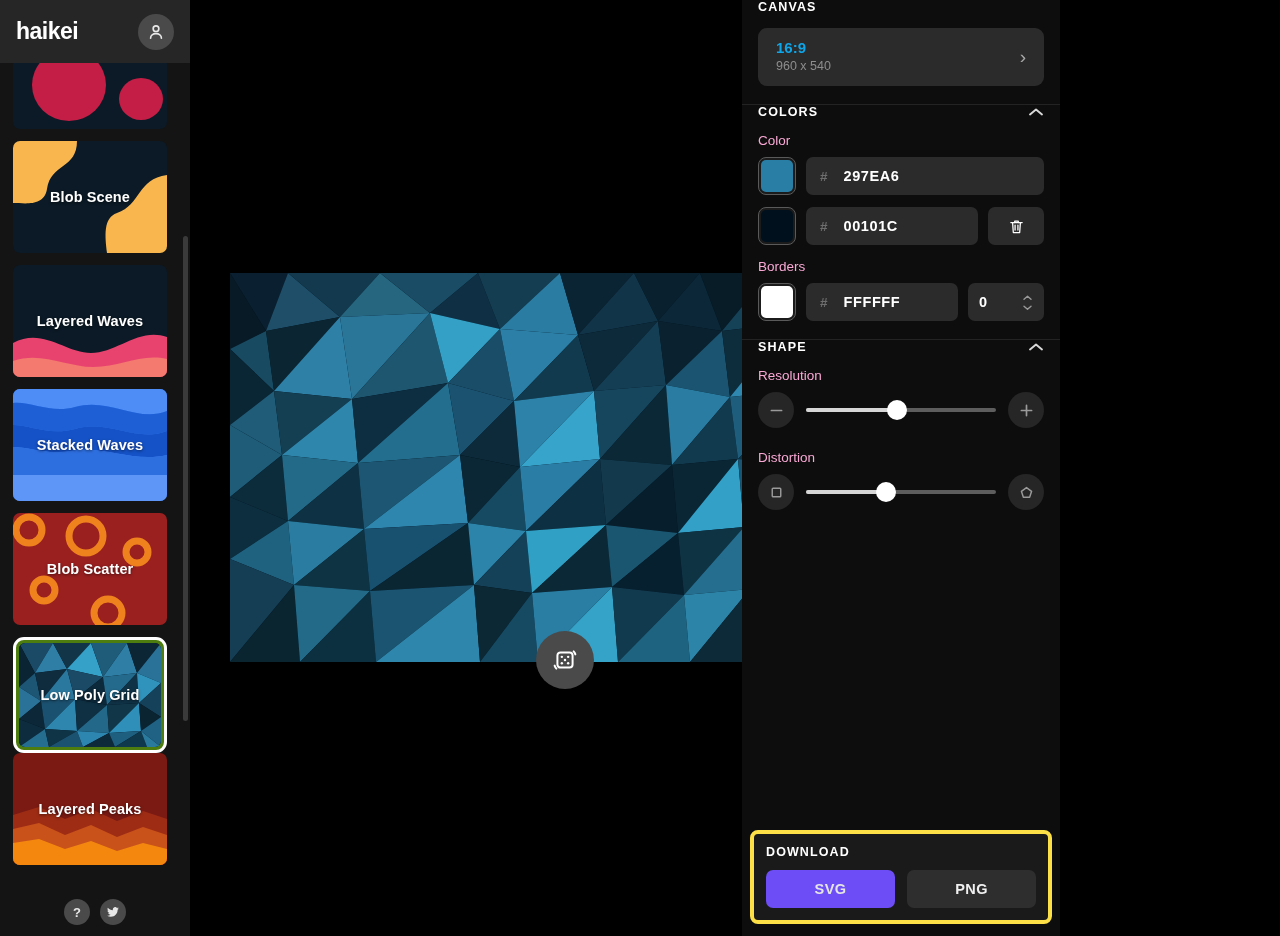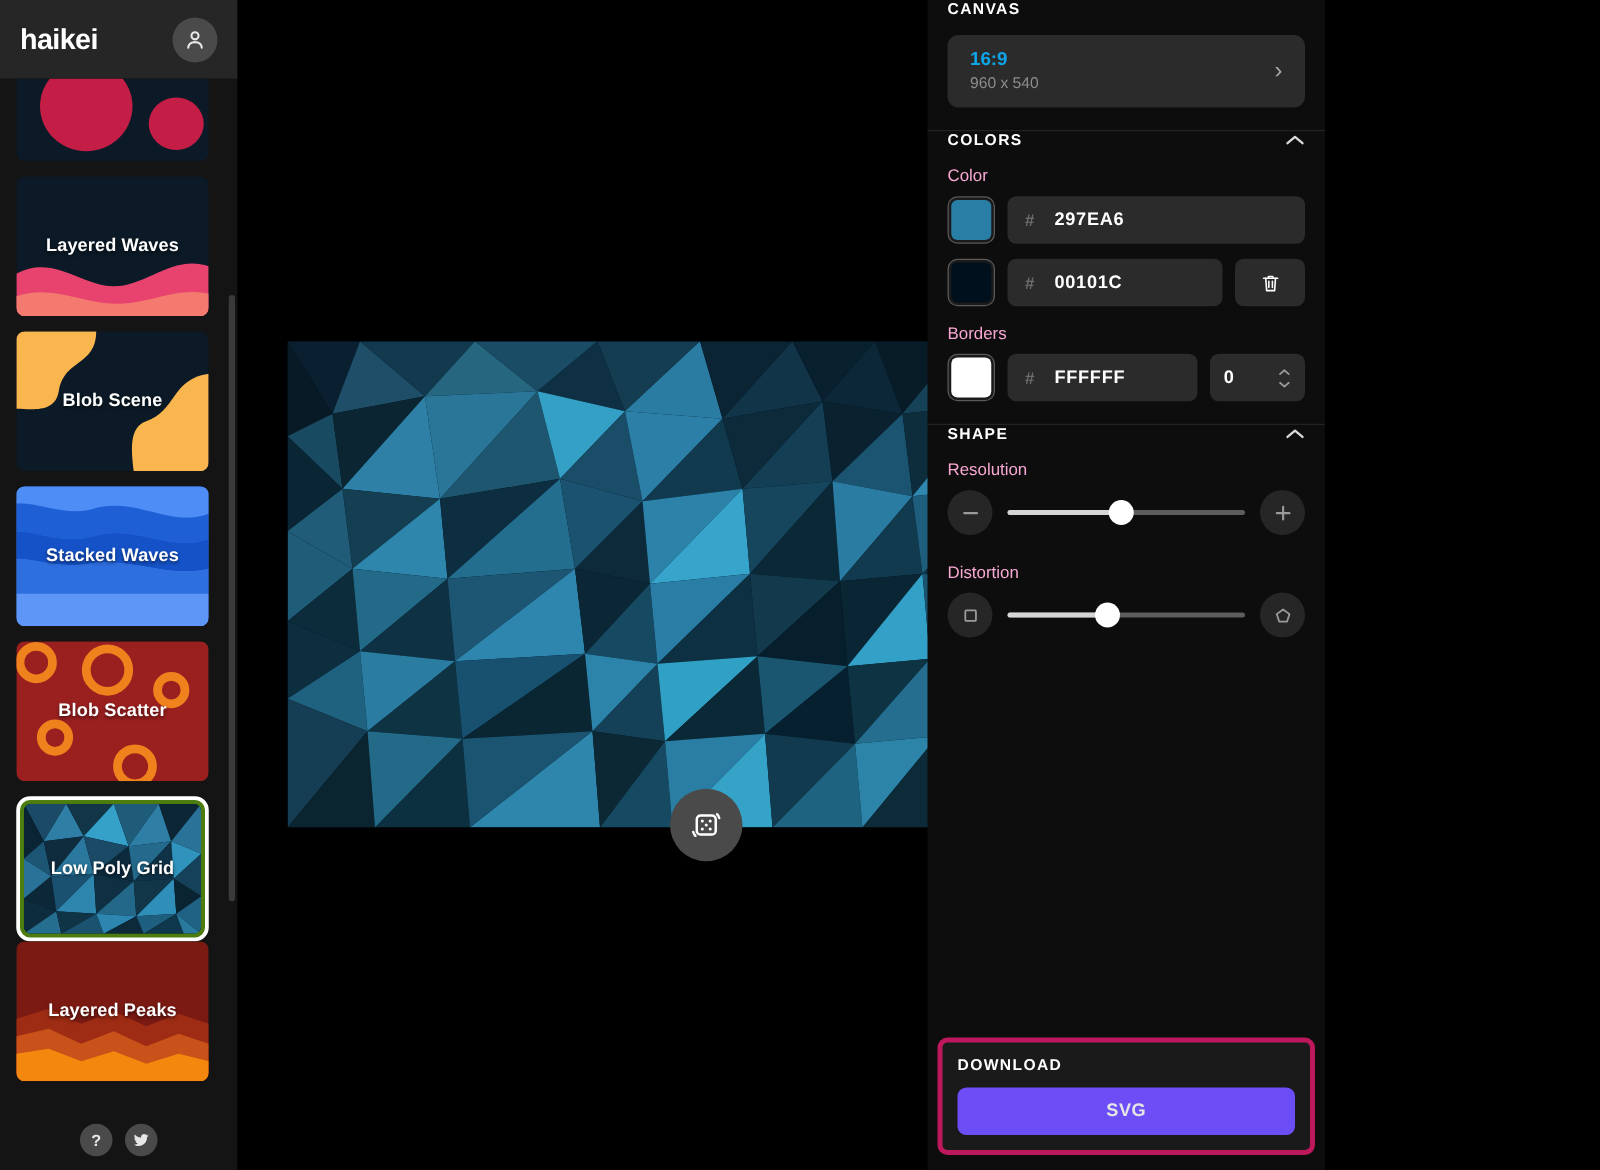--- a/index.html
+++ b/index.html
@@ -169,21 +169,21 @@
   }
   .slider .thumb-dot {
     position: absolute; top: 8px; width: 20px; height: 20px;
     border-radius: 50%; background: #fff; transform: translateX(-10px);
   }
 
   .spacer { flex: 1 1 auto; }
 
   .download-box {
     margin: 0 8px 12px 8px;
-    border: 4px solid #be185d;
+    border: 4px solid #fde047;
     border-radius: 8px;
     padding: 11px 12px 12px 12px;
     background: #1a1a1a;
   }
   .dl-title {
     color: #fff; font-size: 12.5px; font-weight: 700; letter-spacing: 1.1px;
     margin-bottom: 11px;
   }
   .dl-btns { display: flex; gap: 12px; }
   .dl-btn {
@@ -219,33 +219,33 @@
         <svg class="thumb-svg" viewBox="0 0 154 112" preserveAspectRatio="none">
           <rect width="154" height="112" fill="#0B1A26"></rect>
           <ellipse cx="56" cy="68" rx="37" ry="36" fill="#C41E46"></ellipse>
           <ellipse cx="128" cy="82" rx="22" ry="21" fill="#C41E46"></ellipse>
         </svg>
       </div>
 
       <div class="thumb">
         <svg class="thumb-svg" viewBox="0 0 154 112" preserveAspectRatio="none">
           <rect width="154" height="112" fill="#0B1A26"></rect>
-          <path d="M0 78 C30 62 52 88 78 88 C104 88 126 62 154 72 V112 H0 Z" fill="#E8436F"></path>
-          <path d="M0 96 C28 86 54 102 80 102 C108 102 128 88 154 94 V112 H0 Z" fill="#F4796F"></path>
-        </svg>
-        <span class="thumb-label">Layered Waves</span>
+          <path d="M0 0 H64 C64 28 38 22 34 48 C31 66 12 62 0 62 Z" fill="#F9B64E"></path>
+          <path d="M154 34 C124 38 128 64 104 72 C90 77 92 95 94 112 H154 Z" fill="#F9B64E"></path>
+        </svg>
+        <span class="thumb-label">Blob Scene</span>
       </div>
 
       <div class="thumb">
         <svg class="thumb-svg" viewBox="0 0 154 112" preserveAspectRatio="none">
           <rect width="154" height="112" fill="#0B1A26"></rect>
-          <path d="M0 0 H64 C64 28 38 22 34 48 C31 66 12 62 0 62 Z" fill="#F9B64E"></path>
-          <path d="M154 34 C124 38 128 64 104 72 C90 77 92 95 94 112 H154 Z" fill="#F9B64E"></path>
-        </svg>
-        <span class="thumb-label">Blob Scene</span>
+          <path d="M0 78 C30 62 52 88 78 88 C104 88 126 62 154 72 V112 H0 Z" fill="#E8436F"></path>
+          <path d="M0 96 C28 86 54 102 80 102 C108 102 128 88 154 94 V112 H0 Z" fill="#F4796F"></path>
+        </svg>
+        <span class="thumb-label">Layered Waves</span>
       </div>
 
       <div class="thumb">
         <svg class="thumb-svg" viewBox="0 0 154 112" preserveAspectRatio="none">
           <rect width="154" height="112" fill="#3C7FF0"></rect>
           <path d="M0 0 H154 V22 C124 34 96 8 62 18 C38 25 18 12 0 14 Z" fill="#4D8DF5"></path>
           <path d="M0 14 C18 12 38 25 62 18 C96 8 124 34 154 22 V42 C124 54 96 30 62 40 C36 47 18 36 0 36 Z" fill="#1E5FD6"></path>
           <path d="M0 36 C18 36 36 47 62 40 C96 30 124 54 154 42 V66 C120 74 92 56 58 62 C34 66 16 58 0 58 Z" fill="#1552C7"></path>
           <path d="M0 58 C16 58 34 66 58 62 C92 56 120 74 154 66 V86 H0 Z" fill="#2E6FE0"></path>
           <path d="M0 86 H154 V112 H0 Z" fill="#5E96F7"></path>
@@ -612,17 +612,18 @@
         </div>
       </div>
     </div>
 
     <div class="spacer"></div>
 
     <div class="download-box">
       <div class="dl-title">DOWNLOAD</div>
       <div class="dl-btns">
         <div class="dl-btn dl-svg">SVG</div>
+        <div class="dl-btn dl-png">PNG</div>
       </div>
     </div>
   </div>
 
 </div>
 
 </body></html>

